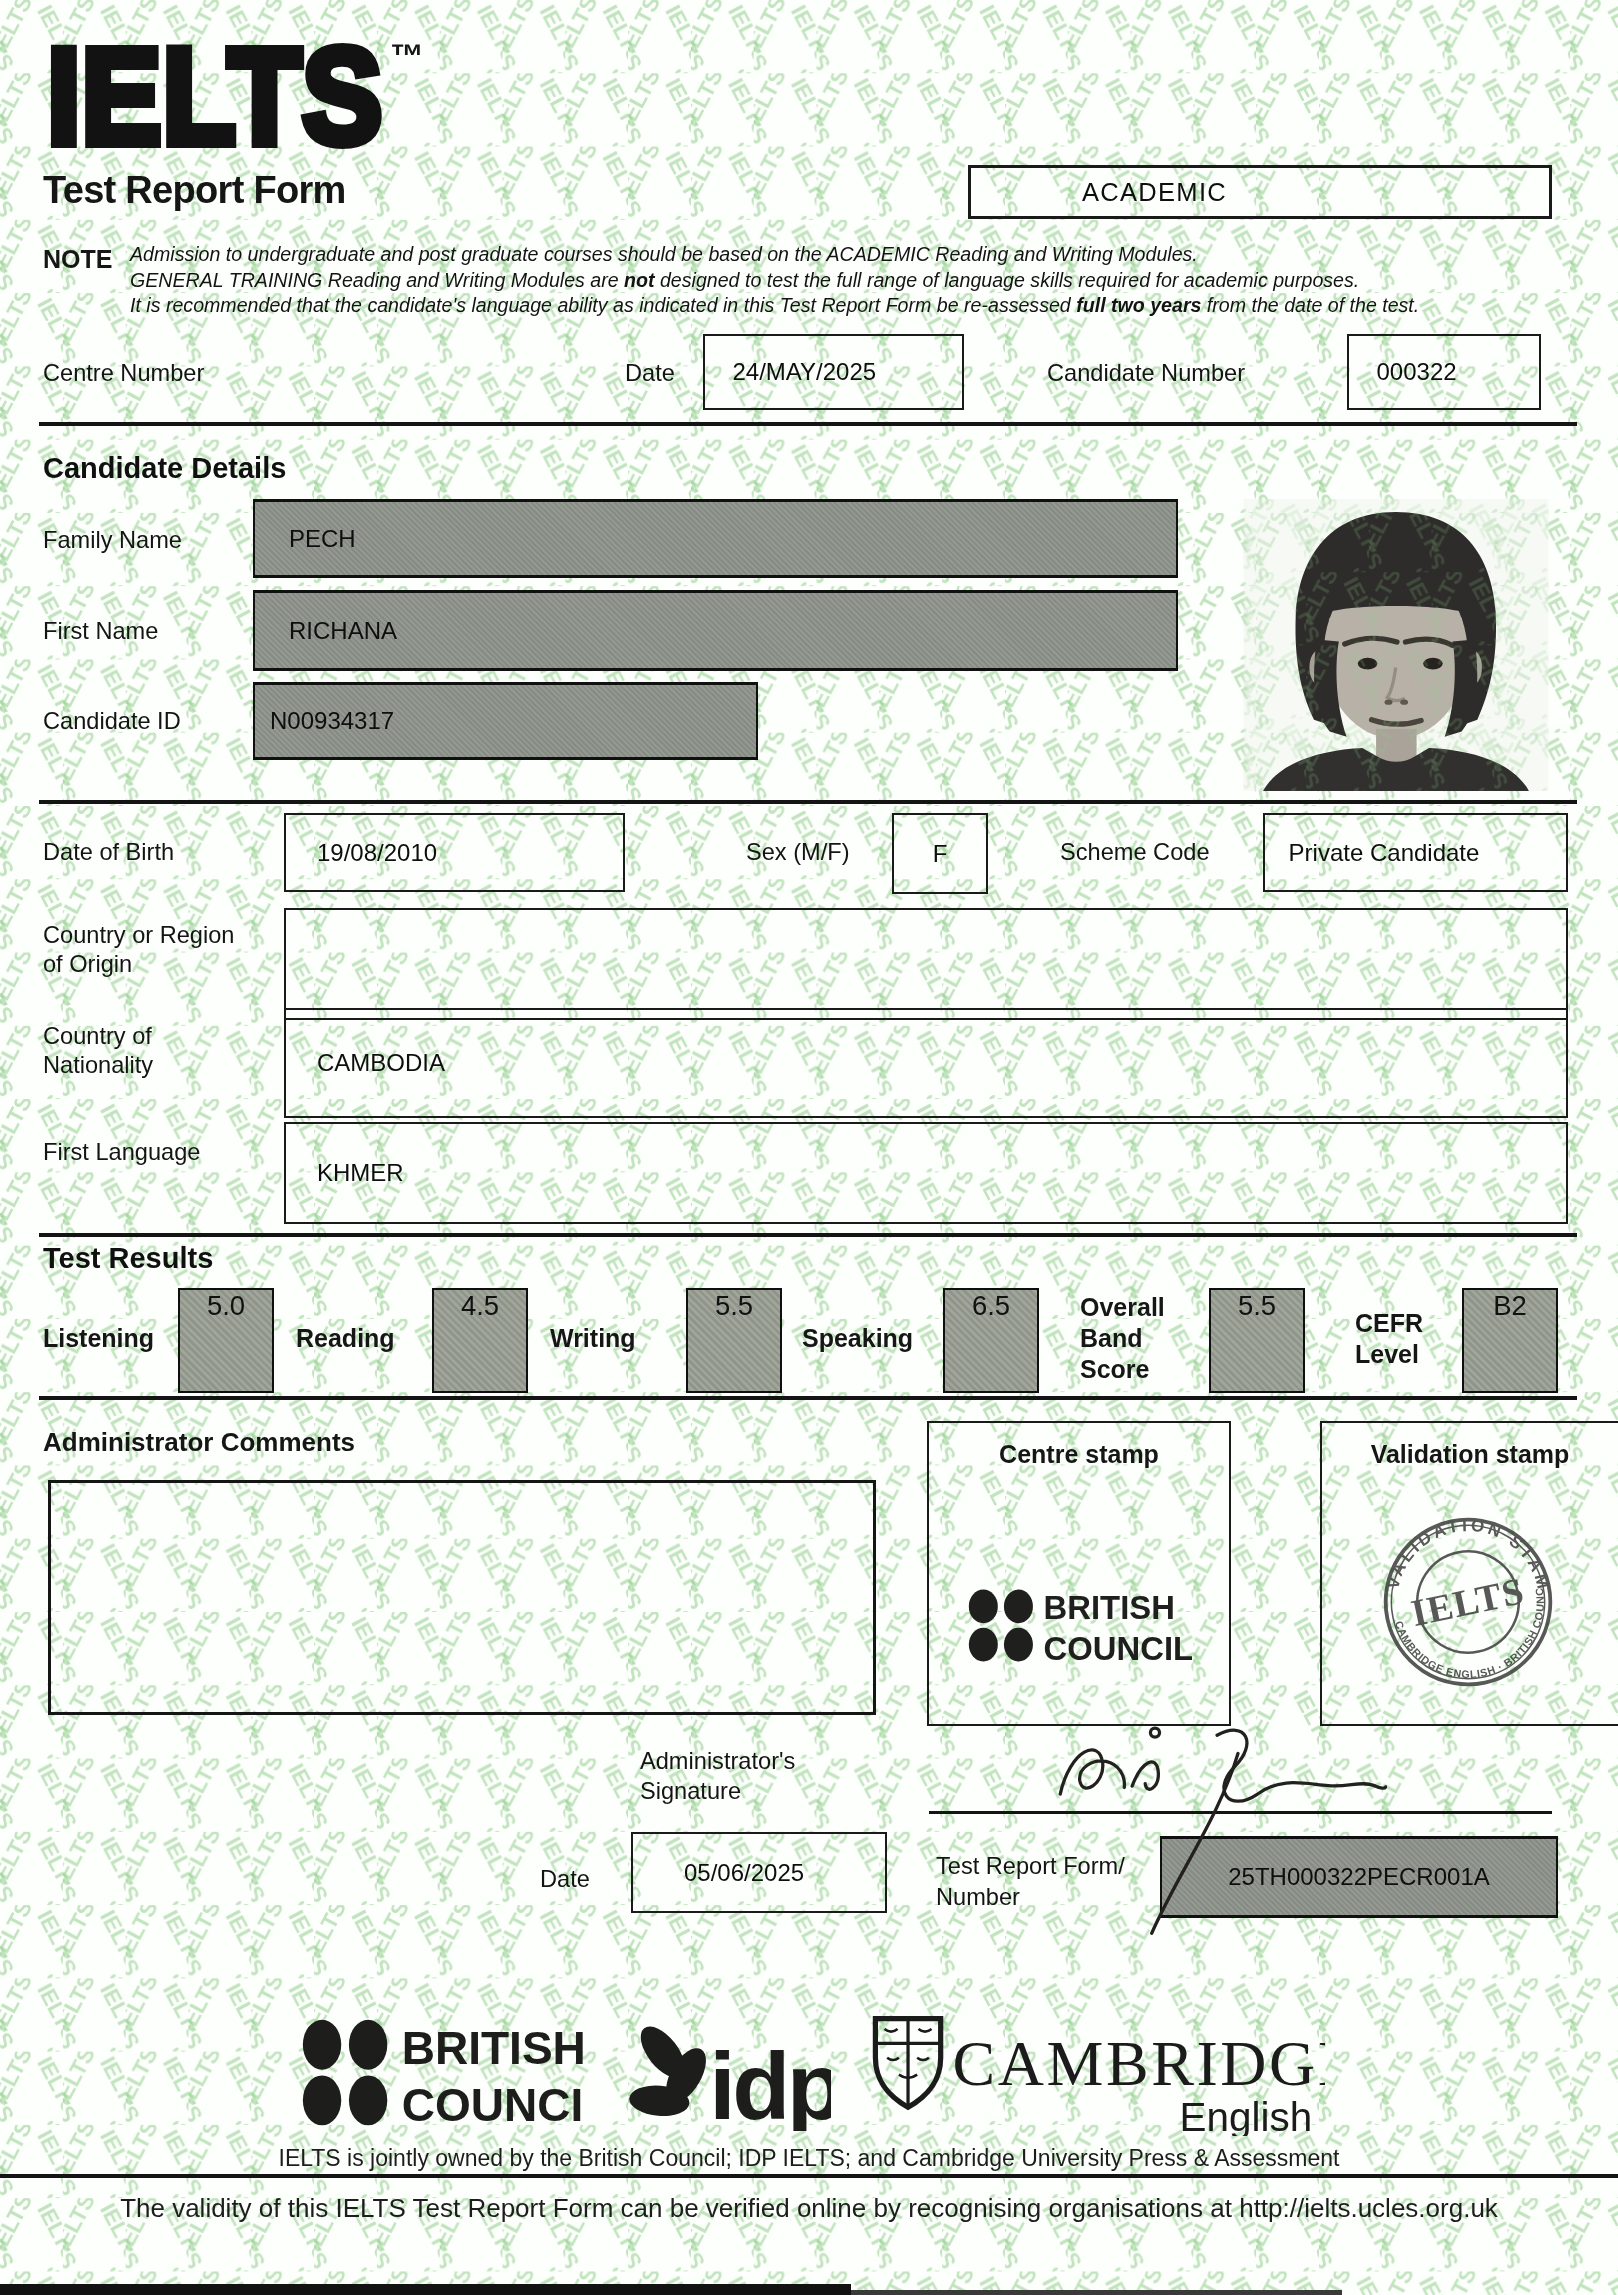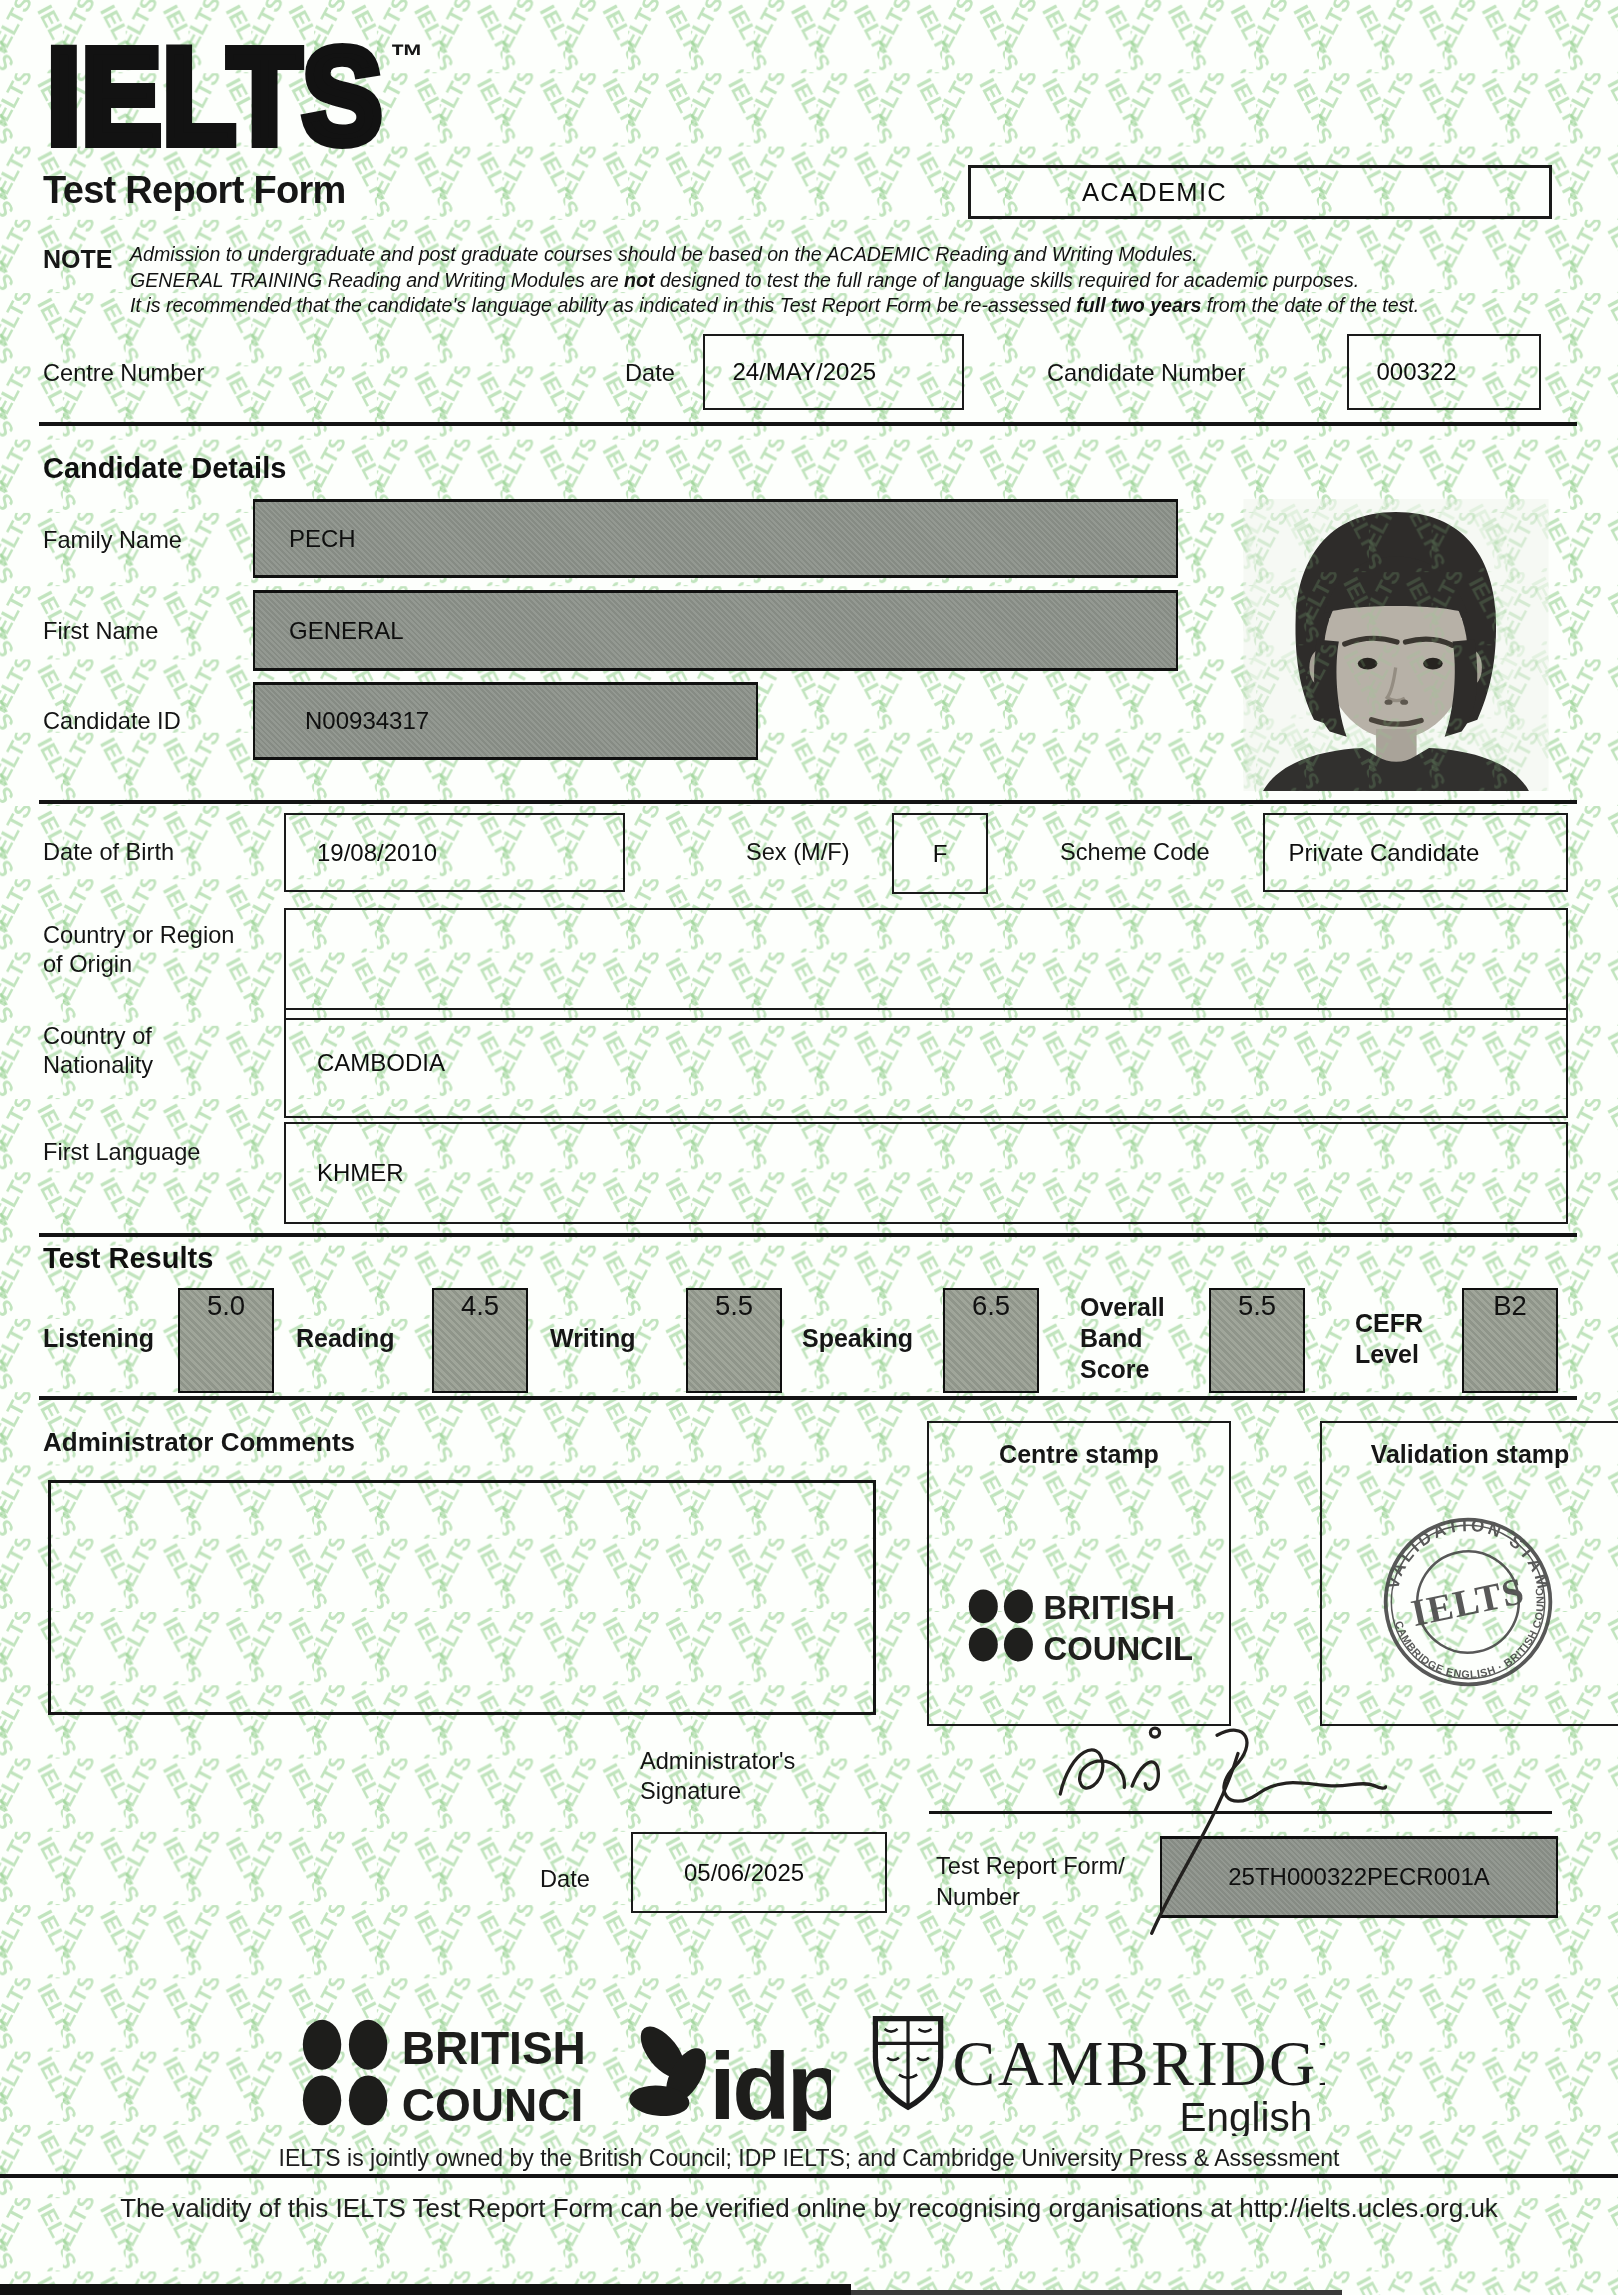--- a/index.html
+++ b/index.html
@@ -78,26 +78,26 @@
 
   <div class="abs sec-title" style="left:43px;top:452px;">Candidate Details</div>
 
   <div class="abs lbl" style="left:43px;top:527px;">Family Name</div>
   <div class="gbar" style="left:253px;top:499px;width:921px;height:73px;">
     <span class="fval" style="padding-left:34px;">PECH</span>
   </div>
 
   <div class="abs lbl" style="left:43px;top:618px;">First Name</div>
   <div class="gbar" style="left:253px;top:590px;width:921px;height:75px;">
-    <span class="fval" style="padding-left:34px;">GENERAL</span>
+    <span class="fval" style="padding-left:34px;">RICHANA</span>
   </div>
 
   <div class="abs lbl" style="left:43px;top:708px;">Candidate ID</div>
   <div class="gbar" style="left:253px;top:682px;width:501px;height:72px;">
-    <span class="fval" style="padding-left:50px;text-align:right;">N00934317</span>
+    <span class="fval" style="padding-left:15px;text-align:right;">N00934317</span>
   </div>
 
   <svg class="abs" style="left:1243px;top:499px;" width="306" height="292" viewBox="0 0 467 447">
     <rect x="0" y="0" width="467" height="447" fill="#eef2ec" opacity="0.45"></rect>
     <path d="M233,20 C128,20 84,95 80,178 C77,258 92,305 108,338 L150,352 C128,285 126,212 132,182 C170,198 296,198 334,182 C340,215 338,288 318,352 L358,338 C375,300 390,250 386,172 C380,90 338,20 233,20 Z" fill="#2e2c2a"></path>
     <ellipse cx="116" cy="258" rx="15" ry="27" fill="#a6a096"></ellipse>
     <ellipse cx="350" cy="258" rx="15" ry="27" fill="#a6a096"></ellipse>
     <ellipse cx="233" cy="235" rx="110" ry="132" fill="#b7b1a7"></ellipse>
     <path d="M123,175 C140,118 180,88 233,88 C286,88 326,118 343,175 C300,160 166,160 123,175 Z" fill="#2e2c2a"></path>
     <path d="M155,222 q40,-16 80,-3" stroke="#3a3630" stroke-width="8" fill="none" stroke-linecap="round"></path>

